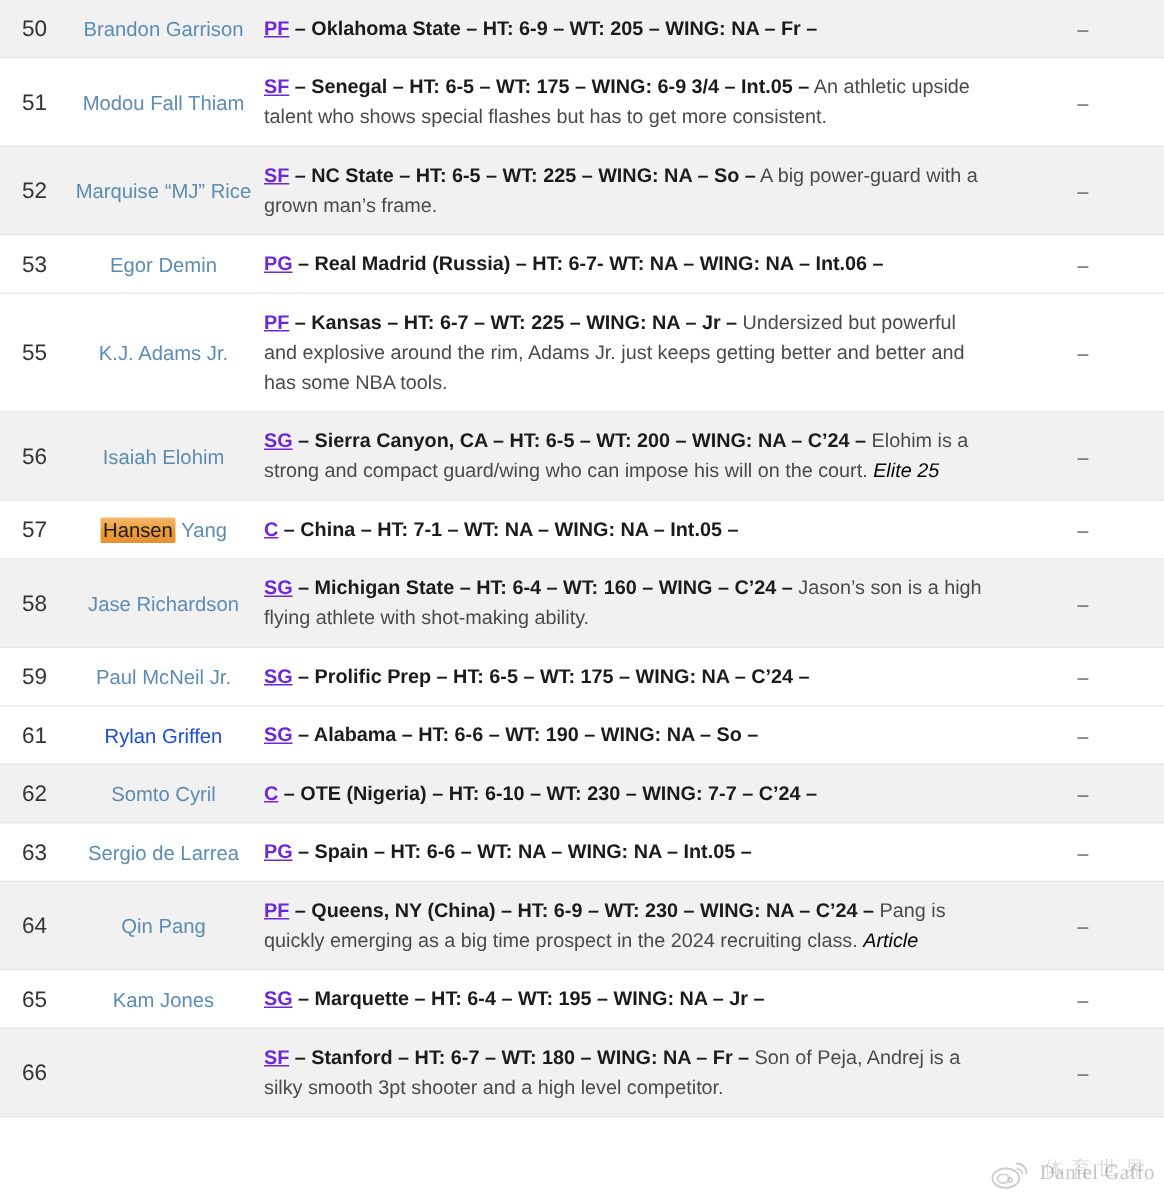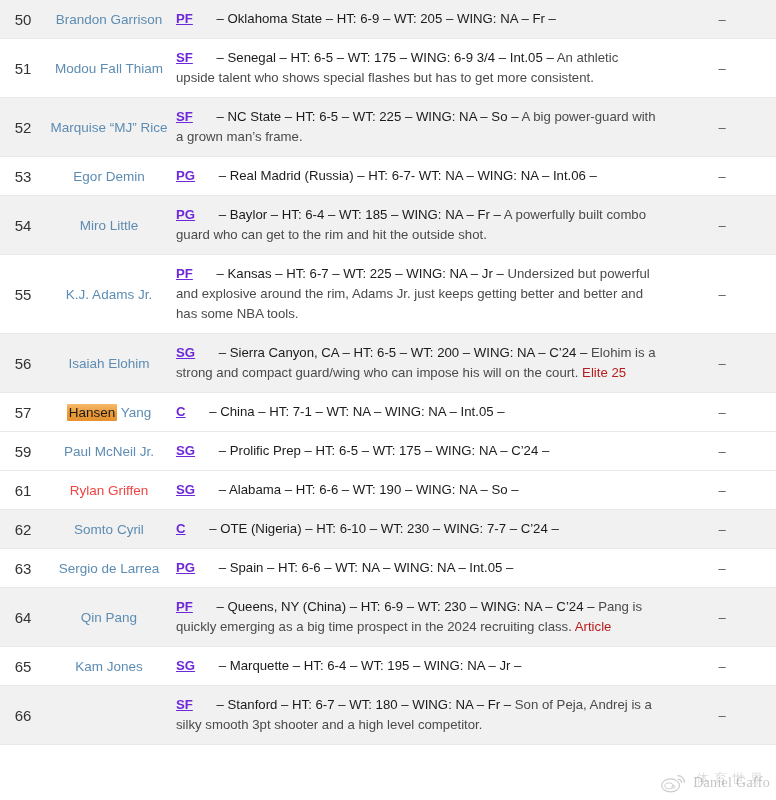--- a/index.html
+++ b/index.html
@@ -41,21 +41,21 @@
   }
   td.name-cell {
     width: 118px;
     text-align: center;
     font-size: 13.5px;
     line-height: 17px;
     padding: 8px 4px;
     color: #5d8cb3;
   }
   td.name-cell .plainname {
-    color: #ef4444;
+    color: #1d4ed8;
   }
   td.name-cell a {
     color: #5d8cb3;
     text-decoration: none;
   }
   .hl {
     background: linear-gradient(to bottom, #f6b96b 0%, #eb9a36 55%, #e59130 100%);
     color: #1a1a1a;
     padding: 1px 2px;
     border-radius: 1px;
@@ -65,30 +65,30 @@
     font-size: 13.2px;
     line-height: 20px;
     color: #3a3a3a;
   }
   td.desc-cell .pos {
     color: #6d28d9;
     font-weight: bold;
   }
   td.desc-cell .hd {
     color: #1b1b1b;
-    font-weight: normal;
-    margin-left: 20px;
+    font-weight: bold;
   }
   td.desc-cell .note {
     color: #4a4a4a;
     font-weight: normal;
   }
   td.desc-cell .lnk {
-    color: #b91c1c;
+    color: #000000;
     text-decoration: none;
+    font-style: italic;
   }
   td.last-cell {
     width: 108px;
     text-align: center;
     font-size: 13px;
     color: #555555;
   }
   .watermark {
     position: absolute;
     right: 6px;
@@ -142,42 +142,42 @@
         <td class="name-cell"><a href="#">Marquise “MJ” Rice</a></td>
         <td class="desc-cell"><a class="pos" href="#">SF</a><span class="hd"> – NC State – HT: 6-5 – WT: 225 – WING: NA – So –</span><span class="note"> A big power-guard with a grown man’s frame.</span></td>
         <td class="last-cell">–</td>
       </tr>
       <tr class="plain">
         <td class="rank-cell">53</td>
         <td class="name-cell"><a href="#">Egor Demin</a></td>
         <td class="desc-cell"><a class="pos" href="#">PG</a><span class="hd"> – Real Madrid (Russia) – HT: 6-7- WT: NA – WING: NA – Int.06 –</span></td>
         <td class="last-cell">–</td>
       </tr>
-      <tr class="stripe">
-        <td class="rank-cell">54</td>
-        <td class="name-cell"><a href="#">Miro Little</a></td>
-        <td class="desc-cell"><a class="pos" href="#">PG</a><span class="hd"> – Baylor – HT: 6-4 – WT: 185 – WING: NA – Fr –</span><span class="note"> A powerfully built combo guard who can get to the rim and hit the outside shot.</span></td>
-        <td class="last-cell">–</td>
-      </tr>
       <tr class="plain">
         <td class="rank-cell">55</td>
         <td class="name-cell"><a href="#">K.J. Adams Jr.</a></td>
         <td class="desc-cell"><a class="pos" href="#">PF</a><span class="hd"> – Kansas – HT: 6-7 – WT: 225 – WING: NA – Jr –</span><span class="note"> Undersized but powerful and explosive around the rim, Adams Jr. just keeps getting better and better and has some NBA tools.</span></td>
         <td class="last-cell">–</td>
       </tr>
       <tr class="stripe">
         <td class="rank-cell">56</td>
         <td class="name-cell"><a href="#">Isaiah Elohim</a></td>
         <td class="desc-cell"><a class="pos" href="#">SG</a><span class="hd"> – Sierra Canyon, CA – HT: 6-5 – WT: 200 – WING: NA – C’24 –</span><span class="note"> Elohim is a strong and compact guard/wing who can impose his will on the court.</span> <a class="lnk" href="#">Elite 25</a></td>
         <td class="last-cell">–</td>
       </tr>
       <tr class="plain">
         <td class="rank-cell">57</td>
         <td class="name-cell"><a href="#"><span class="hl">Hansen</span> Yang</a></td>
         <td class="desc-cell"><a class="pos" href="#">C</a><span class="hd"> – China – HT: 7-1 – WT: NA – WING: NA – Int.05 –</span></td>
+        <td class="last-cell">–</td>
+      </tr>
+      <tr class="stripe">
+        <td class="rank-cell">58</td>
+        <td class="name-cell"><a href="#">Jase Richardson</a></td>
+        <td class="desc-cell"><a class="pos" href="#">SG</a><span class="hd"> – Michigan State – HT: 6-4 – WT: 160 – WING – C’24 –</span><span class="note"> Jason’s son is a high flying athlete with shot-making ability.</span></td>
         <td class="last-cell">–</td>
       </tr>
       <tr class="plain">
         <td class="rank-cell">59</td>
         <td class="name-cell"><a href="#">Paul McNeil Jr.</a></td>
         <td class="desc-cell"><a class="pos" href="#">SG</a><span class="hd"> – Prolific Prep – HT: 6-5 – WT: 175 – WING: NA – C’24 –</span></td>
         <td class="last-cell">–</td>
       </tr>
       <tr class="plain">
         <td class="rank-cell">61</td>

